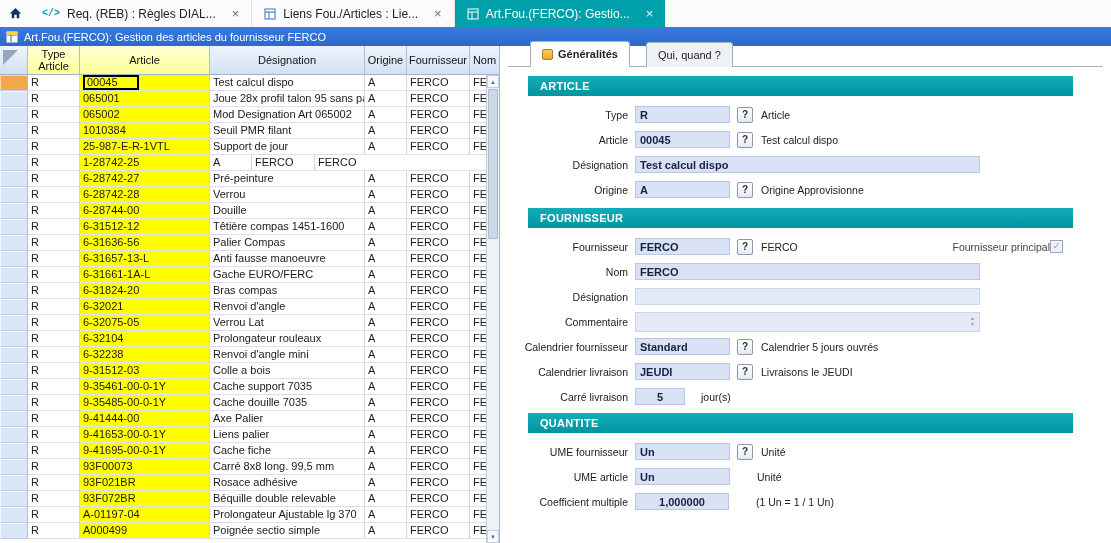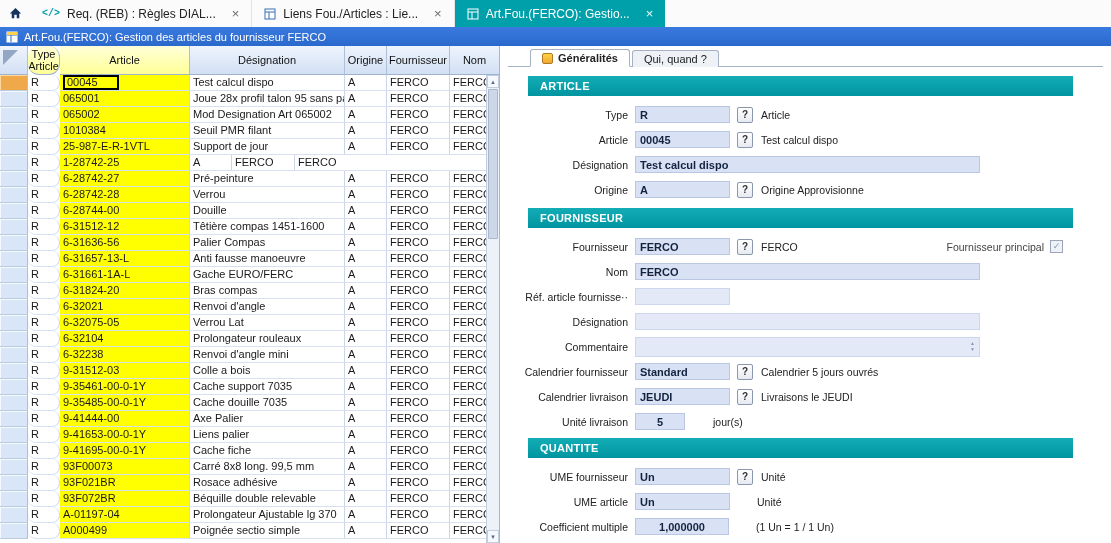--- a/index.html
+++ b/index.html
@@ -25,61 +25,61 @@
   .main { position:absolute; top:46px; left:0; right:0; bottom:0; display:flex; }
 
   
   .grid-pane { position:relative; width:500px; flex:none; background:#fff; border-right:1px solid #a8b6cc; overflow:hidden; }
   .grid-header { display:flex; height:29px; }
   .hcell { border-right:1px solid #aebfd8; border-bottom:1px solid #9fb2cf; background:linear-gradient(#eef4fd,#d2e0f4); display:flex; align-items:center; justify-content:center; text-align:center; line-height:1.1; font-size:11px; color:#111; overflow:hidden; }
   .hcell.yellow { background:linear-gradient(#ffffd9,#ffff97); }
   .corner { justify-content:flex-start; align-items:flex-start; padding:4px 0 0 3px; }
   .tri { width:15px; height:15px; background:#93a7c4; clip-path:polygon(0 0,100% 0,0 100%); }
 
-  .w-sel { width:28px; flex:none; } .w-type { width:32px; flex:none;border-radius:11px; } .w-article { width:130px; flex:none; }
+  .w-sel { width:28px; flex:none; } .w-type { width:52px; flex:none; } .w-article { width:130px; flex:none; }
   .w-desig { width:155px; flex:none; } .w-orig { width:42px; flex:none; } .w-fourn { width:63px; flex:none; }
   .w-nom { flex:1; border-right:none !important; }
 
   .grid-body { position:absolute; top:29px; left:0; right:0; bottom:0; overflow:hidden; }
   .row { display:flex; height:16px; }
   .cell { height:16px; line-height:15px; padding:0 3px; border-right:1px solid #ccd6e8; border-bottom:1px solid #d8e0ee; white-space:nowrap; overflow:hidden; font-size:11px; }
   .cell.sel { padding:0; background:#d9e6f8; border-right:1px solid #aebfd8; border-bottom:1px solid #bccbe4; box-shadow:inset 1px 1px 0 #f4f9ff; }
   .cell.c-article { background:#FFFF00; }
   .row.selected .sel { background:#EFA94A; box-shadow:inset 1px 1px 0 #ffd9a0; }
   .article-text { display:inline-block; }
   .row.selected .article-text { border:2px solid #000; background:#FFFF00; min-width:56px; height:15px; line-height:11px; padding:0 2px; vertical-align:top; }
 
   .vscroll { position:absolute; top:29px; right:0; bottom:0; width:13px; background:#edf2f9; border-left:1px solid #c2cde0; }
   .sb-btn { position:absolute; left:0; right:0; height:13px; background:#f5f8fc; border:1px solid #c2cde0; display:flex; align-items:center; justify-content:center; font-size:6px; color:#5d6e8c; }
   .sb-btn.up { top:0; } .sb-btn.down { bottom:0; }
   .sb-thumb { position:absolute; left:1px; right:1px; top:14px; height:150px; background:#ccd7e8; border:1px solid #a8b7d0; border-radius:1px; }
 
   
   .detail { flex:1; position:relative; background:#fff; }
   .dtabs { position:absolute; top:3px; left:30px; display:flex; align-items:flex-end; z-index:3; height:18px; }
-  .dtab { height:17px; display:flex; align-items:center; gap:5px; padding:4px 11px; background:#eef1f5; border:1px solid #a6b1c2; border-bottom:none; border-radius:3px 3px 0 0; margin-right:2px; cursor:pointer; font-size:11px; color:#222; white-space:nowrap; }
+  .dtab { height:17px; display:flex; align-items:center; gap:5px; padding:12px 11px; background:#eef1f5; border:1px solid #a6b1c2; border-bottom:none; border-radius:3px 3px 0 0; margin-right:16px; cursor:pointer; font-size:11px; color:#222; white-space:nowrap; }
   .dtab.active { height:18px; background:#fff; font-weight:bold; border-bottom:1px solid #fff; }
   .gicon { width:11px; height:11px; background:linear-gradient(#ffd24a,#f0a830); border:1px solid #b07820; border-radius:2px; flex:none; }
   .dbody { position:absolute; top:20px; left:8px; right:8px; bottom:0; border-top:1px solid #a6b1c2; padding:9px 30px 0 20px; overflow:hidden; background:#fff; }
 
   .sbar { height:20px; background:linear-gradient(#13adb6,#0095a0); color:#fff; font-weight:bold; font-size:11px; letter-spacing:.3px; display:flex; align-items:center; padding-left:12px; margin-bottom:6px; }
   .sbar.mt { margin-top:6px; } .sbar.mt2 { margin-top:4px; }
 
   .frow { display:flex; align-items:center; height:25px; }
   .flabel { width:100px; margin-right:7px; display:flex; justify-content:flex-end; white-space:nowrap; font-size:10.5px; color:#222; flex:none; }
   .ffield { height:17px; background:#d9e1f5; border:1px solid #b9c6e4; display:flex; align-items:center; padding:0 4px; font-weight:bold; color:#13233f; font-size:11px; flex:none; }
   .ffield span { white-space:nowrap; overflow:hidden; }
   .ffield.dim { background:#e3e9f7; border-color:#ccd6ec; }
   .fw-small { width:95px; } .fw-wide { width:345px; } .fw-tiny { width:50px; justify-content:center; } .fw-num { width:94px; justify-content:center; }
   .h-tall { height:20px; }
   .help { width:16px; height:16px; margin-left:7px; border:1px solid #8a97ad; border-radius:2px; background:linear-gradient(#ffffff,#e6eaf1); display:flex; align-items:center; justify-content:center; font-size:10px; font-weight:bold; color:#333; cursor:pointer; flex:none; }
   .fdesc { margin-left:8px; font-size:10.5px; color:#222; white-space:nowrap; }
   .fdesc.no-help { margin-left:27px; }
-  .suffix { margin-left:28px; font-size:10.5px; color:#222; }
-  .principal { margin-left:auto; margin-right:10px; display:flex; align-items:center; gap:6px; font-size:10.5px; color:#444; }
+  .suffix { margin-left:16px; font-size:10.5px; color:#222; }
+  .principal { margin-left:auto; margin-right:10px; display:flex; align-items:center; font-size:10.5px; color:#444; }
   .cb { width:13px; height:13px; border:1px solid #9aa5b8; background:#eef1f5; display:flex; align-items:center; justify-content:center; flex:none; }
   .cbg { font-size:9px; color:#8a97ad; font-weight:bold; margin-top:-1px; }
   .spin { margin-left:auto; display:flex; flex-direction:column; gap:1px; font-size:5px; color:#8b99b5; line-height:1; cursor:pointer; }
 </style>
 </head>
 <body>
 
 <div class="app">
 
   <div class="tabbar">
@@ -472,26 +472,20 @@
           </div>
         </div>
 
         <div class="frow">
           <div class="flabel">Nom</div>
           <div class="ffield fw-wide">
               <span>FERCO</span>
             </div>
         </div>
 
-        <div class="frow">
-          <div class="flabel">Réf. article fournisse··</div>
-          <div class="ffield fw-small dim">
-              <span></span>
-            </div>
-        </div>
 
         <div class="frow">
           <div class="flabel">Désignation</div>
           <div class="ffield fw-wide dim">
               <span></span>
             </div>
         </div>
 
         <div class="frow">
           <div class="flabel">Commentaire</div>
@@ -516,21 +510,21 @@
         <div class="frow">
           <div class="flabel">Calendrier livraison</div>
           <div class="ffield fw-small">
               <span>JEUDI</span>
             </div>
           <span class="help">?</span>
           <div class="fdesc">Livraisons le JEUDI</div>
         </div>
 
         <div class="frow">
-          <div class="flabel">Unité livraison</div>
+          <div class="flabel">Carré livraison</div>
           <div class="ffield fw-tiny">
               <span>5</span>
             </div>
           <div class="suffix">jour(s)</div>
         </div>
 
         <div class="sbar mt2">QUANTITE</div>
 
         <div class="frow">
           <div class="flabel">UME fournisseur</div>

